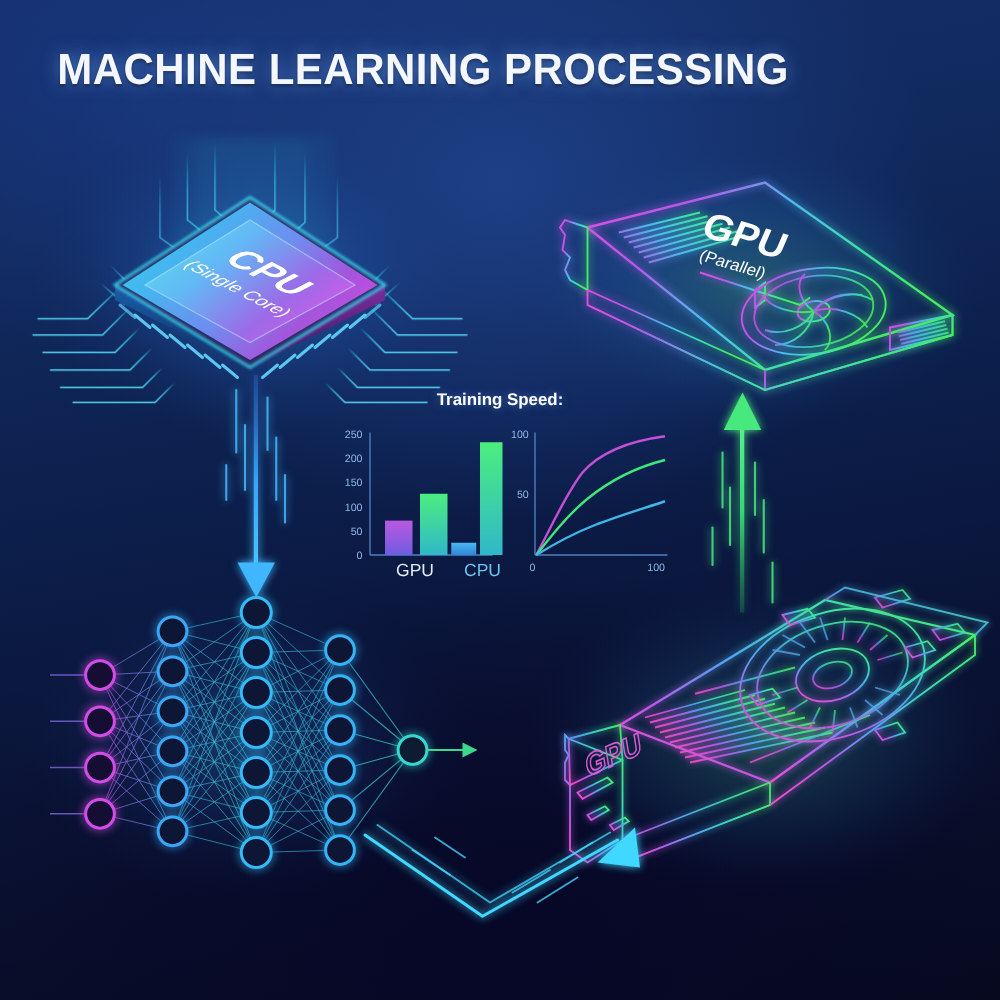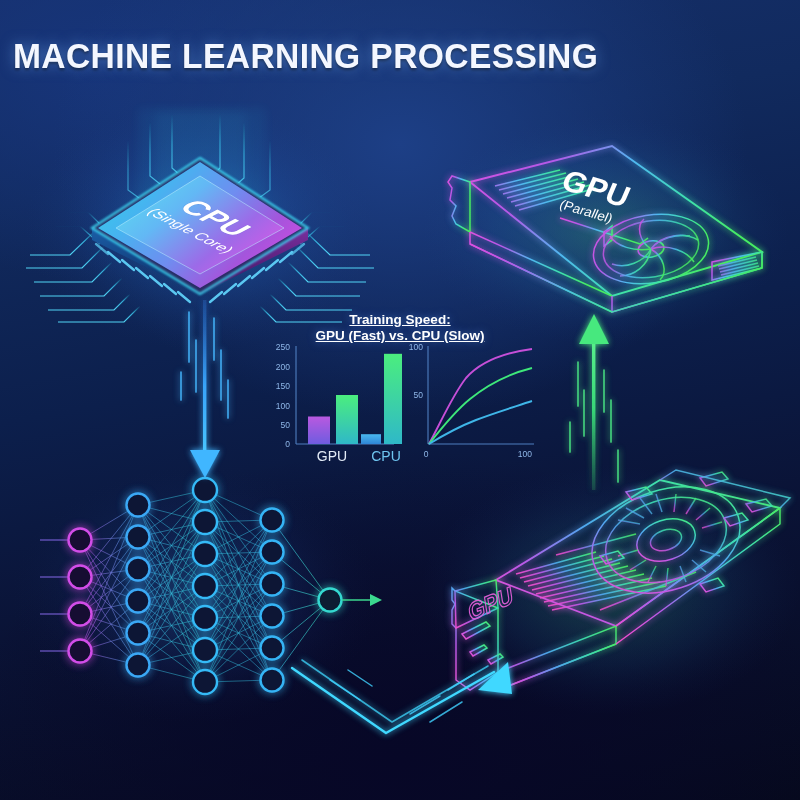--- a/index.html
+++ b/index.html
@@ -20,21 +20,21 @@
       radial-gradient(ellipse 85% 60% at 50% 95%, #070727 0%, rgba(7,7,39,0) 65%),
       linear-gradient(170deg, #16306c 0%, #112a5e 22%, #0c1f4c 45%, #0a1336 68%, #080d28 86%, #06091d 100%);
   }
   .layer { position: absolute; left: 0; top: 0; width: 800px; height: 800px; }
   svg { display: block; }
 
   
   #title-block {
     position: absolute;
     top: 36px; left: 0; width: 644px;
-    text-align: left;
+    text-align: right;
     pointer-events: none;
   }
   #main-title {
     font-size: 35px;
     font-weight: bold;
     letter-spacing: 0.4px;
     color: #f4f7ff;
     text-shadow: 0 0 14px rgba(120,180,255,0.55), 0 2px 3px rgba(0,0,0,0.55);
     font-stretch: condensed;
     transform: scaleX(0.96);
@@ -47,21 +47,21 @@
     width: 296px; height: 182px;
   }
   #chart-title {
     text-align: center;
     color: #ffffff;
     font-size: 13.5px;
     font-weight: bold;
     line-height: 15.5px;
     text-shadow: 0 0 8px rgba(110,170,255,0.5);
   }
-  #chart-title div { white-space: nowrap; text-decoration: underline; }
+  #chart-title div { white-space: nowrap; }
   #charts-row {
     position: absolute;
     top: 28px; left: 0;
     width: 296px; height: 128px;
   }
   .tick-label {
     font-size: 8.5px;
     fill: #8fb7e8;
   }
   .cat-label-gpu { font-size: 14px; fill: #e4ecf7; }
@@ -658,21 +658,20 @@
       <line x1="348" y1="670" x2="372" y2="686"></line>
       <line x1="410" y1="714" x2="440" y2="696"></line>
       <line x1="430" y1="722" x2="462" y2="702"></line>
       <line x1="448" y1="690" x2="474" y2="674"></line>
     </g>
   </svg>
 
   <div id="chart-block">
     <div id="chart-title">
       <div>Training Speed:</div>
-      <div>GPU (Fast) vs. CPU (Slow)</div>
     </div>
 
     <div id="charts-row">
 
       <svg width="150" height="128" style="position:absolute; left:0; top:0;">
         <defs>
           <linearGradient id="g_barPurple" x1="0%" y1="0%" x2="0%" y2="100%">
             <stop offset="0%" stop-color="#b959e0"></stop>
             <stop offset="100%" stop-color="#6f5ce0"></stop>
           </linearGradient>

